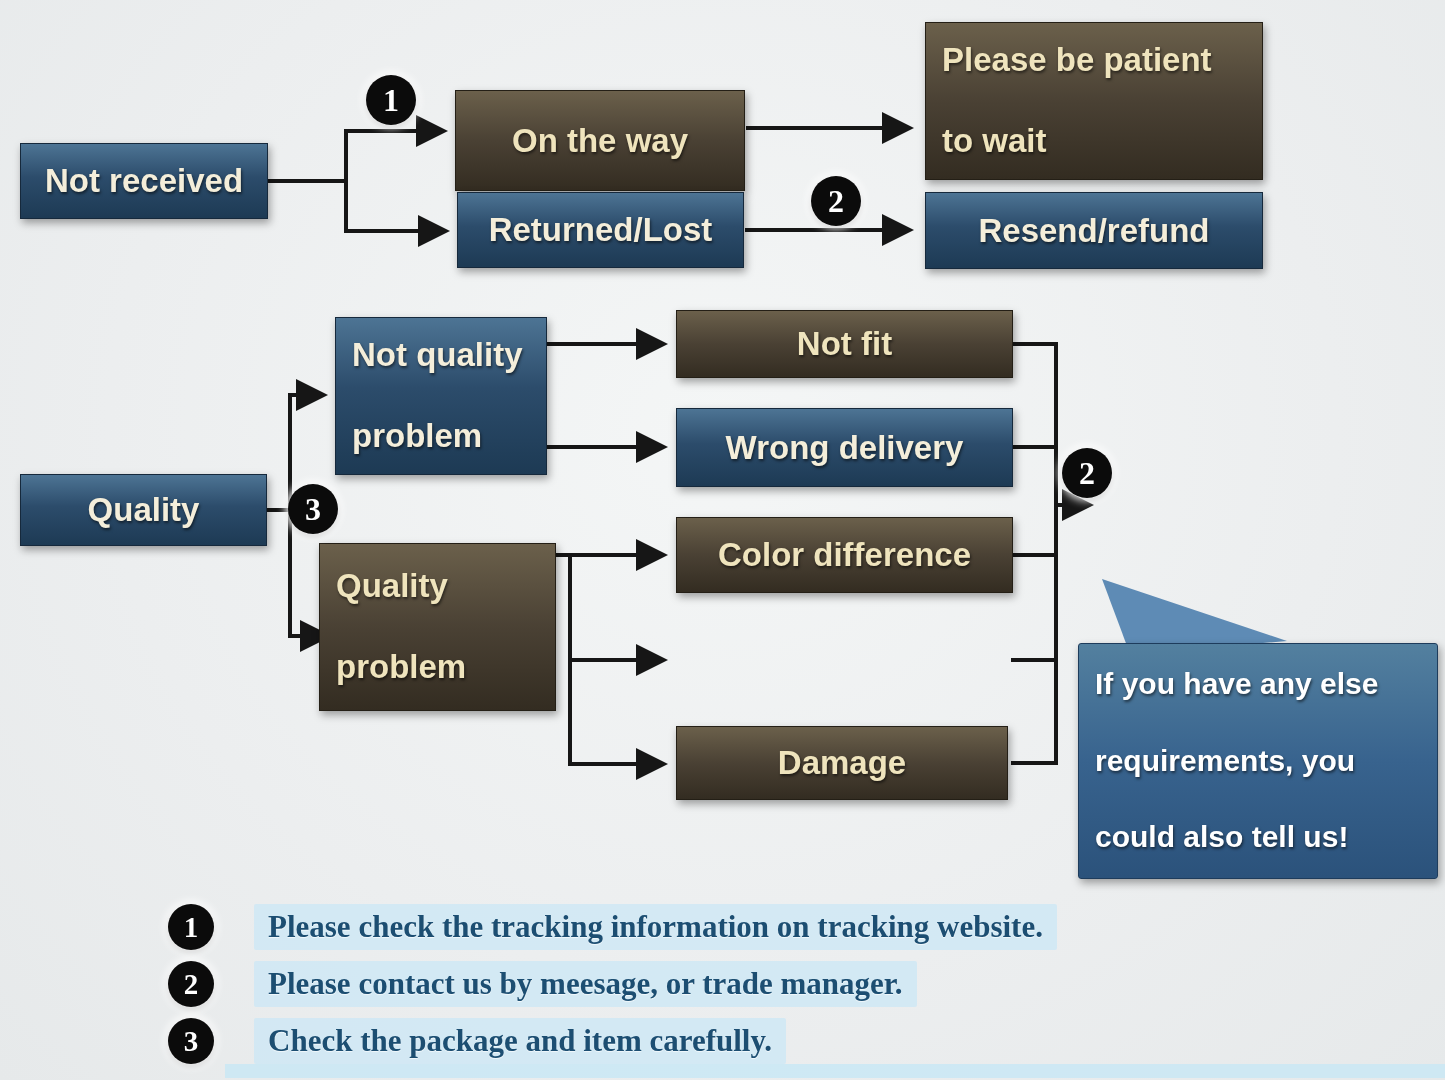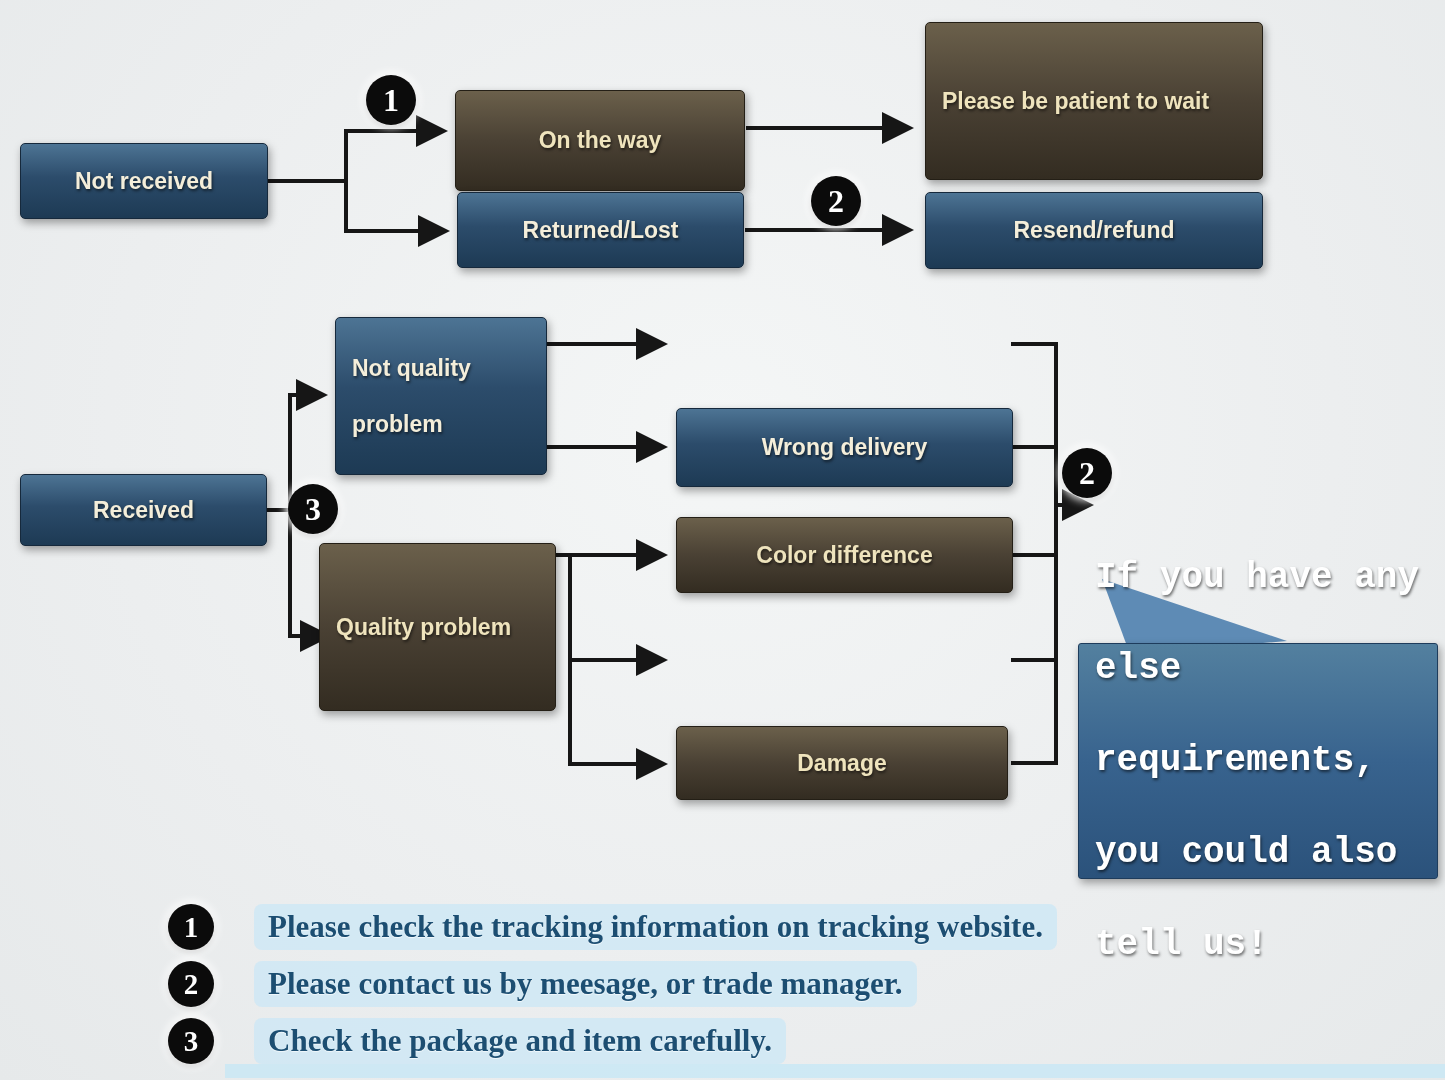--- a/index.html
+++ b/index.html
@@ -6,54 +6,54 @@
   .stage{
     position:relative;width:1445px;height:1080px;overflow:hidden;
     background:radial-gradient(ellipse at 50% 40%, #f4f6f6 0%, #eceeef 60%, #e6e9ea 100%);
     font-family:"Liberation Sans", sans-serif;
   }
   svg.wires{position:absolute;left:0;top:0;width:1445px;height:1080px;}
   svg.wires path.w{stroke:#161616;stroke-width:4;fill:none;stroke-linecap:square;}
 
   .box{
     position:absolute;display:flex;align-items:center;justify-content:center;
-    font-weight:700;font-size:23px;color:#f2e9cb;text-align:center;
-    border-radius:5px;box-shadow:2px 4px 8px rgba(0,0,0,.35);
+    font-weight:700;font-size:33px;color:#f2e9cb;text-align:center;
+    border-radius:0;box-shadow:2px 4px 8px rgba(0,0,0,.35);
     text-shadow:1px 2px 3px rgba(0,0,0,.55);
     box-sizing:border-box;padding:4px 10px;
   }
   .box.blue{
     background:linear-gradient(180deg,#4d7494 0%,#2c4c6b 45%,#1d3a54 100%);
     border:1px solid #16293c;color:#f4eeda;
   }
   .box.brown{
     background:linear-gradient(180deg,#6b604b 0%,#4a4134 50%,#332c21 100%);
     border:1px solid #241f16;color:#efe4bd;
   }
   .box.multi{justify-content:flex-start;text-align:left;line-height:2.45;padding:4px 16px;}
   .box.bubble{
     background:linear-gradient(180deg,#53809f 0%,#38638e 50%,#2b527b 100%);
-    border:1px solid #1e3c5c;color:#ffffff;line-height:2.55;font-size:36px;
-    justify-content:flex-start;text-align:left;padding:4px 16px;border-radius:3px;font-family:Liberation Mono, monospace;
+    border:1px solid #1e3c5c;color:#ffffff;line-height:2.55;font-size:30px;
+    justify-content:flex-start;text-align:left;padding:4px 16px;border-radius:3px;
   }
 
   .badge{
     position:absolute;width:50px;height:50px;border-radius:50%;
     background:#0b0b0b;color:#ffffff;
     display:flex;align-items:center;justify-content:center;
     font-family:"Liberation Serif", serif;font-weight:700;font-size:32px;
     box-shadow:0 0 9px 3px rgba(255,255,255,.95), 0 2px 5px rgba(0,0,0,.35);
   }
 
   .legend-row{position:absolute;left:168px;display:flex;align-items:center;gap:40px;height:46px;}
   .legend-badge{position:static;width:46px;height:46px;font-size:29px;flex:0 0 auto;}
   .legend-text{
     font-family:"Liberation Serif", serif;font-weight:700;font-size:31px;
     color:#1c4e72;white-space:nowrap;line-height:46px;
-    background:rgba(203,231,246,.75);padding:0 14px;border-radius:8px;
+    background:rgba(203,231,246,.75);padding:0 14px;border-radius:2px;
     text-shadow:0 1px 1px rgba(255,255,255,.7);
   }
   .bottom-strip{position:absolute;left:225px;top:1064px;width:1220px;height:14px;
     background:#c9e7f4;opacity:.85;}
 </style>
 </head>
 <body>
 
 <div class="stage">
 
@@ -92,23 +92,24 @@
     </g>
     <polygon points="1102,579 1287,641 1130,654" fill="#5e8bb5"></polygon>
   </svg>
 
   <div class="box blue" style="left:20px;top:143px;width:248px;height:76px">Not received</div>
   <div class="box brown" style="left:455px;top:90px;width:290px;height:101px">On the way</div>
   <div class="box brown multi" style="left:925px;top:22px;width:338px;height:158px">Please be patient to wait</div>
   <div class="box blue" style="left:457px;top:192px;width:287px;height:76px">Returned/Lost</div>
   <div class="box blue" style="left:925px;top:192px;width:338px;height:77px">Resend/refund</div>
 
-  <div class="box blue" style="left:20px;top:474px;width:247px;height:72px">Received</div>
+  <div class="box blue" style="left:20px;top:474px;width:247px;height:72px">Quality</div>
   <div class="box blue multi" style="left:335px;top:317px;width:212px;height:158px">Not quality problem</div>
   <div class="box brown multi" style="left:319px;top:543px;width:237px;height:168px">Quality problem</div>
+  <div class="box brown" style="left:676px;top:310px;width:337px;height:68px">Not fit</div>
   <div class="box blue" style="left:676px;top:408px;width:337px;height:79px">Wrong delivery</div>
   <div class="box brown" style="left:676px;top:517px;width:337px;height:76px">Color difference</div>
   <div class="box brown" style="left:676px;top:726px;width:332px;height:74px">Damage</div>
   <div class="box bubble" style="left:1078px;top:643px;width:360px;height:236px">If you have any else requirements, you could also tell us!</div>
 
   <div class="badge" style="left:366px;top:75px">1</div>
   <div class="badge" style="left:811px;top:176px">2</div>
   <div class="badge" style="left:288px;top:484px">3</div>
   <div class="badge" style="left:1062px;top:448px">2</div>
 

